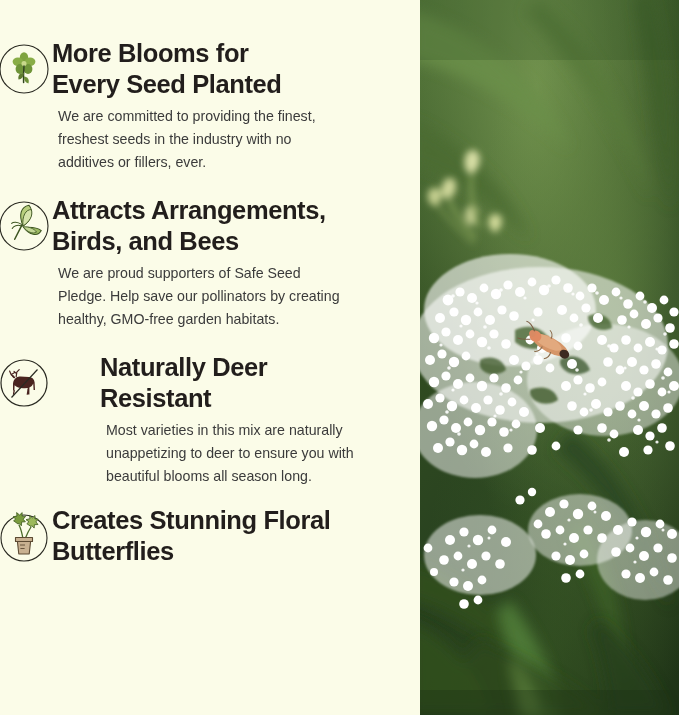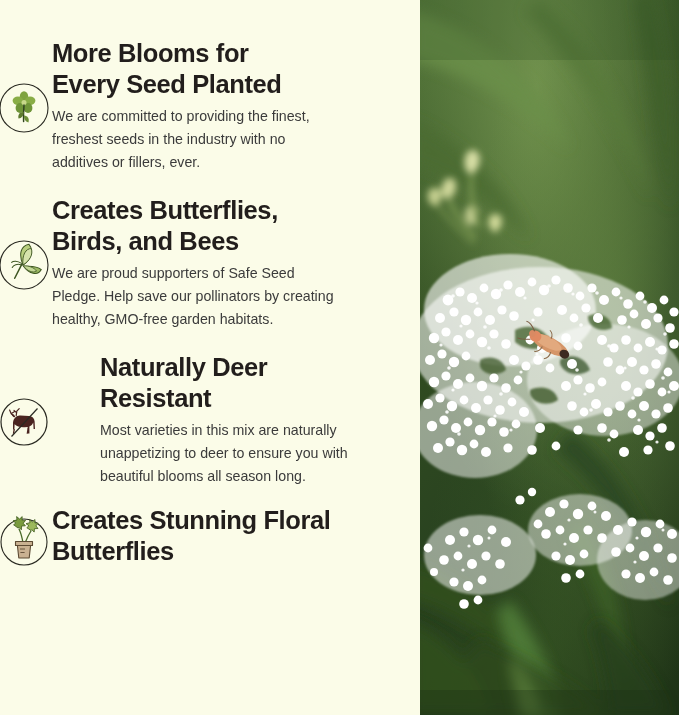--- a/index.html
+++ b/index.html
@@ -30,21 +30,21 @@
     box-sizing: border-box;
     padding: 0;
     flex: 0 0 420px;
   }
 
   .feature {
     position: absolute;
     left: 0;
     width: 420px;
     display: flex;
-    align-items: center;
+    align-items: flex-start;
   }
 
   .feature-icon {
     flex: 0 0 auto;
     width: 56px;
     margin-left: -4px;
     padding-top: 4px;
     display: flex;
     justify-content: center;
     align-items: flex-start;
@@ -64,21 +64,21 @@
     letter-spacing: -0.4px;
     margin: 0 0 6px 0;
     white-space: pre-line;
   }
 
   .feature-desc {
     font-family: "Liberation Sans", sans-serif;
     font-size: 14.2px;
     line-height: 1.62;
     color: #3b3b3b;
-    margin: 0;
+    margin: 6px;
     white-space: pre-line;
   }
 
   
   .feature-0 { top: 38px; }
   .feature-1 { top: 195px; }
   .feature-2 { top: 352px; gap: 48px; }
   .feature-3 { top: 505px; }
 
   .icon-svg { display: block; }
@@ -140,21 +140,21 @@
             <path d="M0 0 C2 -10 8 -15 13 -13 C13 -7 8 -2 0 0 Z" fill="#d6e3ab" stroke="#3c5420" stroke-width="0.8"></path>
             <path d="M0 1 C3 3 12 4 16 10 C11 15 3 11 0 1 Z" fill="#9cb962" stroke="#3c5420" stroke-width="1"></path>
             <path d="M0 1 C5 2 10 6 11 10 C7 11 2 7 0 1 Z" fill="#c3d795" stroke="#3c5420" stroke-width="0.7"></path>
             <path d="M-1 -1 L-12 10" stroke="#3c5420" stroke-width="1.5" stroke-linecap="round" fill="none"></path>
             <path d="M-1 -2 C-4 -6 -8 -7 -10 -6" stroke="#3c5420" stroke-width="1" fill="none" stroke-linecap="round"></path>
             <path d="M-2 -1 C-5 -3 -9 -3 -11 -1" stroke="#3c5420" stroke-width="1" fill="none" stroke-linecap="round"></path>
           </g>
         </svg>
       </div>
       <div class="feature-body">
-        <h2 class="feature-title">Creates Butterflies,
+        <h2 class="feature-title">Attracts Arrangements,
 Birds, and Bees</h2>
         <p class="feature-desc">We are proud supporters of Safe Seed
 Pledge. Help save our pollinators by creating
 healthy, GMO-free garden habitats.</p>
       </div>
     </div>
 
     <div class="feature feature-2">
       <div class="feature-icon">
         <svg class="icon-svg" width="54" height="54" viewBox="0 0 54 54">

